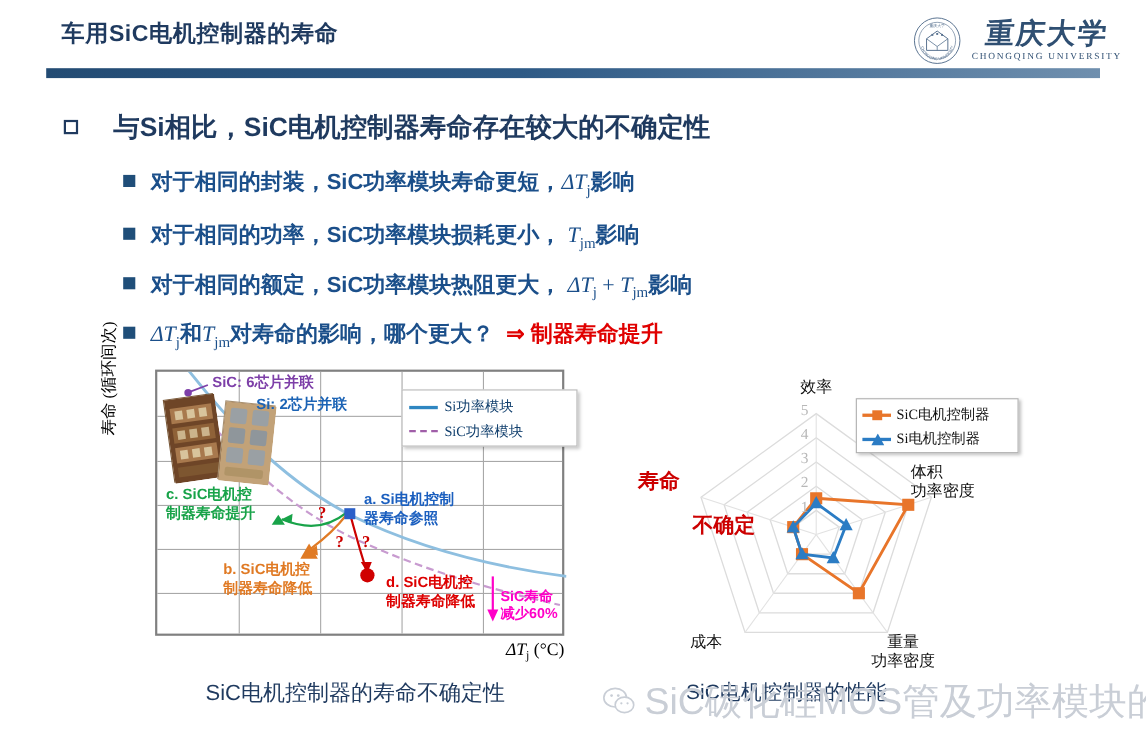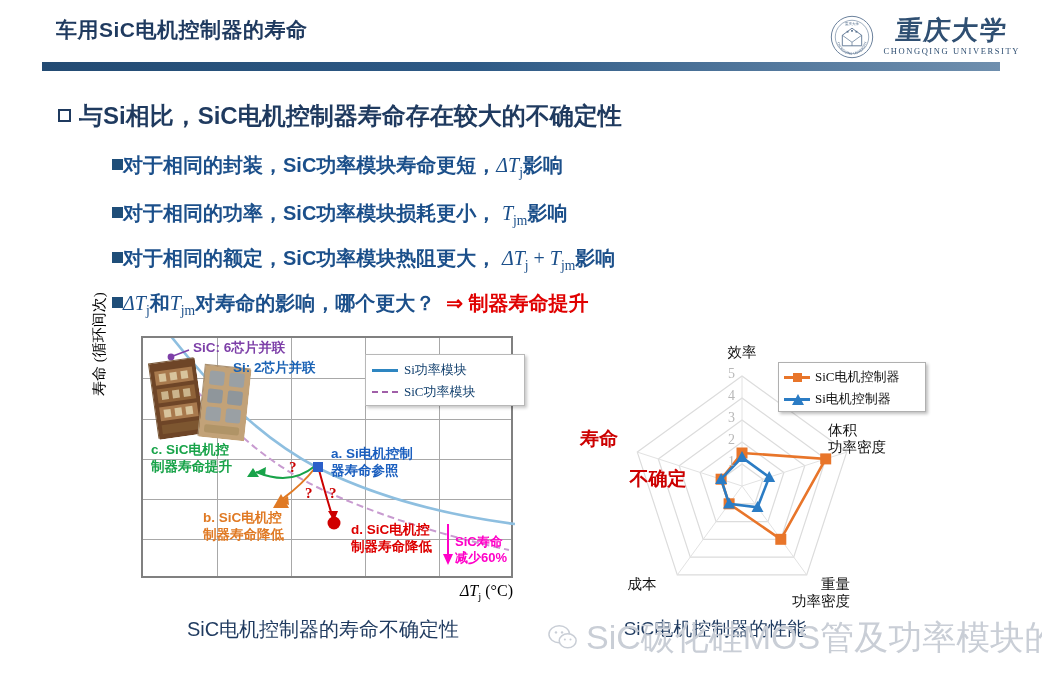--- a/index.html
+++ b/index.html
@@ -31,30 +31,30 @@
     transform:skewX(-6deg);
   }
   .logo-en {
     font-family:"Liberation Serif", serif; font-size:8.5px; color:#2f4f72;
     letter-spacing:1.6px; margin-top:2px;
   }
 
   
   .b1 {
     position:absolute; left:58px; top:100px;
-    display:flex; align-items:baseline; gap:8px;
+    display:flex; align-items:baseline; gap:32px;
     font-size:24px; font-weight:bold; color:#1f3a5f; white-space:nowrap;
   }
   .sq-hollow {
     width:13px; height:13px; border:2.2px solid #1f3a5f; display:inline-block;
     position:relative; top:-2px; flex:0 0 13px;
   }
   .b2 {
     position:absolute; left:112px;
-    display:flex; align-items:baseline; 
+    display:flex; align-items:baseline; gap:14px;
     font-size:20px; color:#1b4f8a; white-space:nowrap;
   }
   .sq-solid {
     width:11px; height:11px; background:#1f4e79; display:inline-block;
     position:relative; top:-2px; flex:0 0 11px;
   }
   .bl-txt { font-family:"Liberation Sans", sans-serif; font-weight:bold; }
   .ser { font-family:"Liberation Serif", serif; font-style:italic; font-weight:normal; }
   .ser-up { font-family:"Liberation Serif", serif; font-style:normal; font-weight:normal; }
   .sub { font-size:0.68em; vertical-align:sub; font-family:"Liberation Serif", serif; font-style:normal; }
@@ -352,21 +352,21 @@
     <div class="rtick" style="left:168px; top:74px;">3</div>
     <div class="rtick" style="left:168px; top:96px;">2</div>
     <div class="rtick" style="left:168px; top:118px;">1</div>
 
     <div class="rax" style="left:152px; top:8px; width:60px;">效率</div>
 
     <div class="rax" style="left:268px; top:86px; text-align:left;">
       <span>体积</span><br><span>功率密度</span>
     </div>
 
-    <div class="rax" style="left:232px; top:240px; text-align:right;">
+    <div class="rax" style="left:232px; top:240px; text-align:center;">
       <span>重量</span><br><span>功率密度</span>
     </div>
 
     <div class="rax" style="left:52px; top:240px; width:60px;">成本</div>
 
     <div class="rax redb" style="left:6px; top:92px; width:66px;">寿命</div>
     <div class="rax redb" style="left:60px; top:132px; width:76px;">不确定</div>
 
     <div class="rlegend">
       <div class="rlrow">

